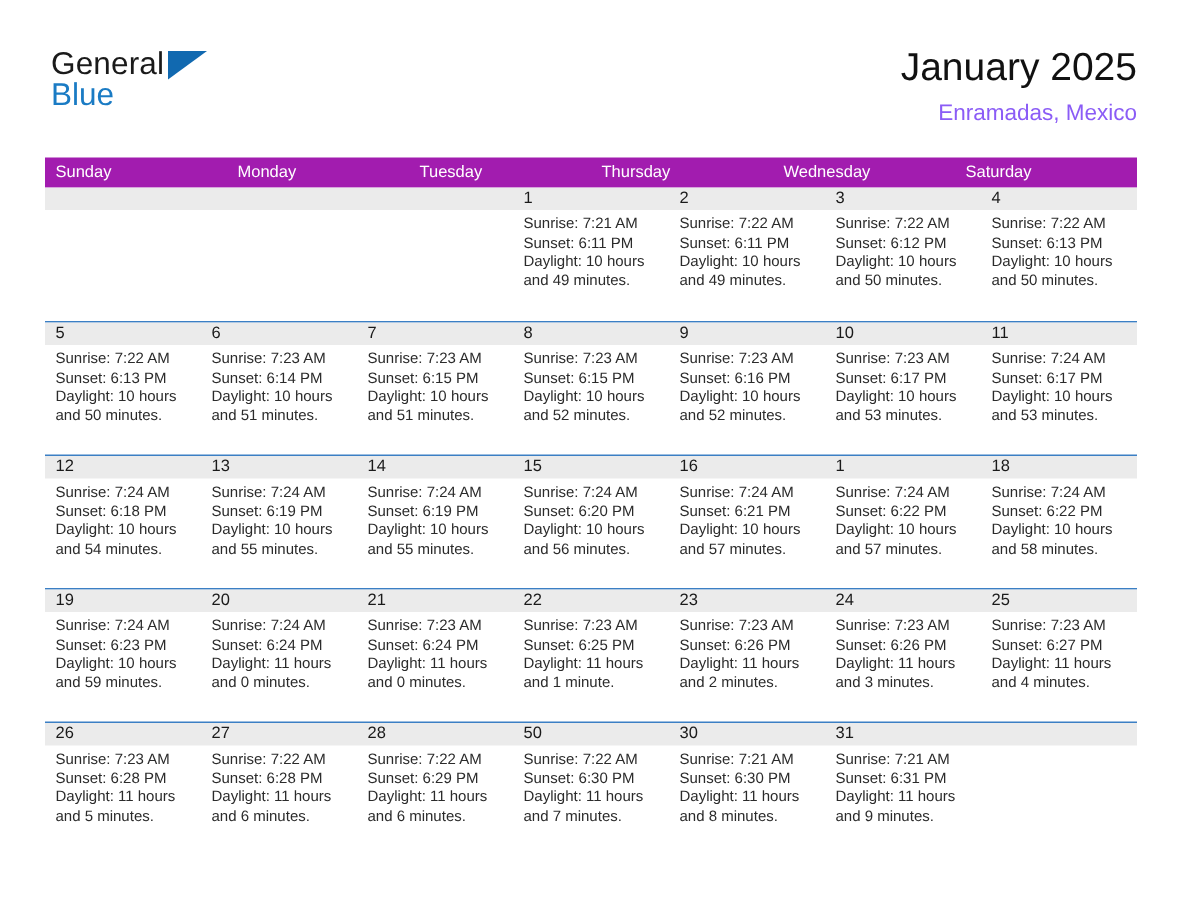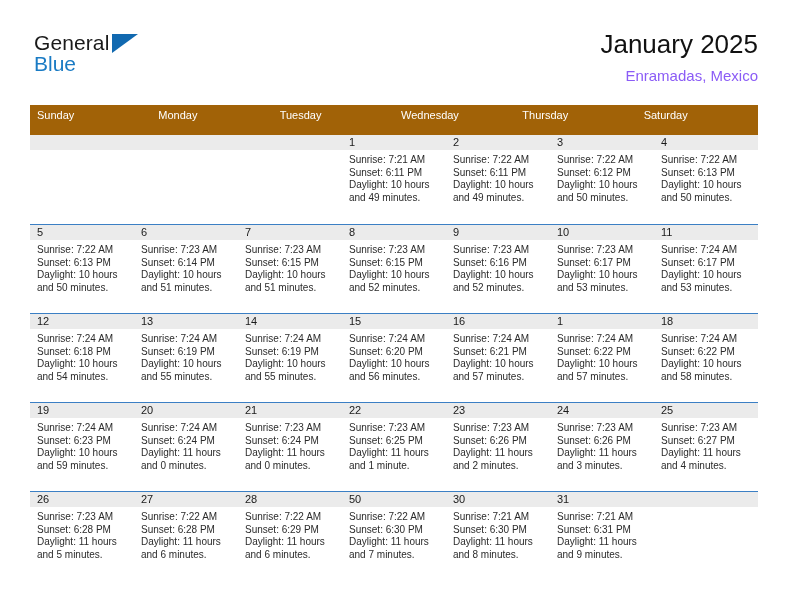--- a/index.html
+++ b/index.html
@@ -84,22 +84,22 @@
 
   
   .calendar {
     position: absolute;
     left: 30px;
     top: 105px;
     width: 728px;
   }
   .weekdays {
     display: flex;
-    background: #a16207;
-    height: 30px;
+    background: #a21caf;
+    height: 20px;
     justify-content: space-between;
   }
   .weekday {
     flex: 1 1 0;
     color: #ffffff;
     font-size: 11px;
     line-height: 20px;
     padding-left: 7px;
     box-sizing: border-box;
     overflow: hidden;
@@ -164,22 +164,22 @@
     </div>
 
   </div>
 
   <div class="calendar">
 
     <div class="weekdays">
       <div class="weekday">Sunday</div>
       <div class="weekday">Monday</div>
       <div class="weekday">Tuesday</div>
+      <div class="weekday">Thursday</div>
       <div class="weekday">Wednesday</div>
-      <div class="weekday">Thursday</div>
       <div class="weekday">Saturday</div>
     </div>
 
     <div id="weeks-container">
         <div class="week">
           <div class="day empty">
             <div class="day-num"></div>
           </div>
           <div class="day empty">
             <div class="day-num"></div>

